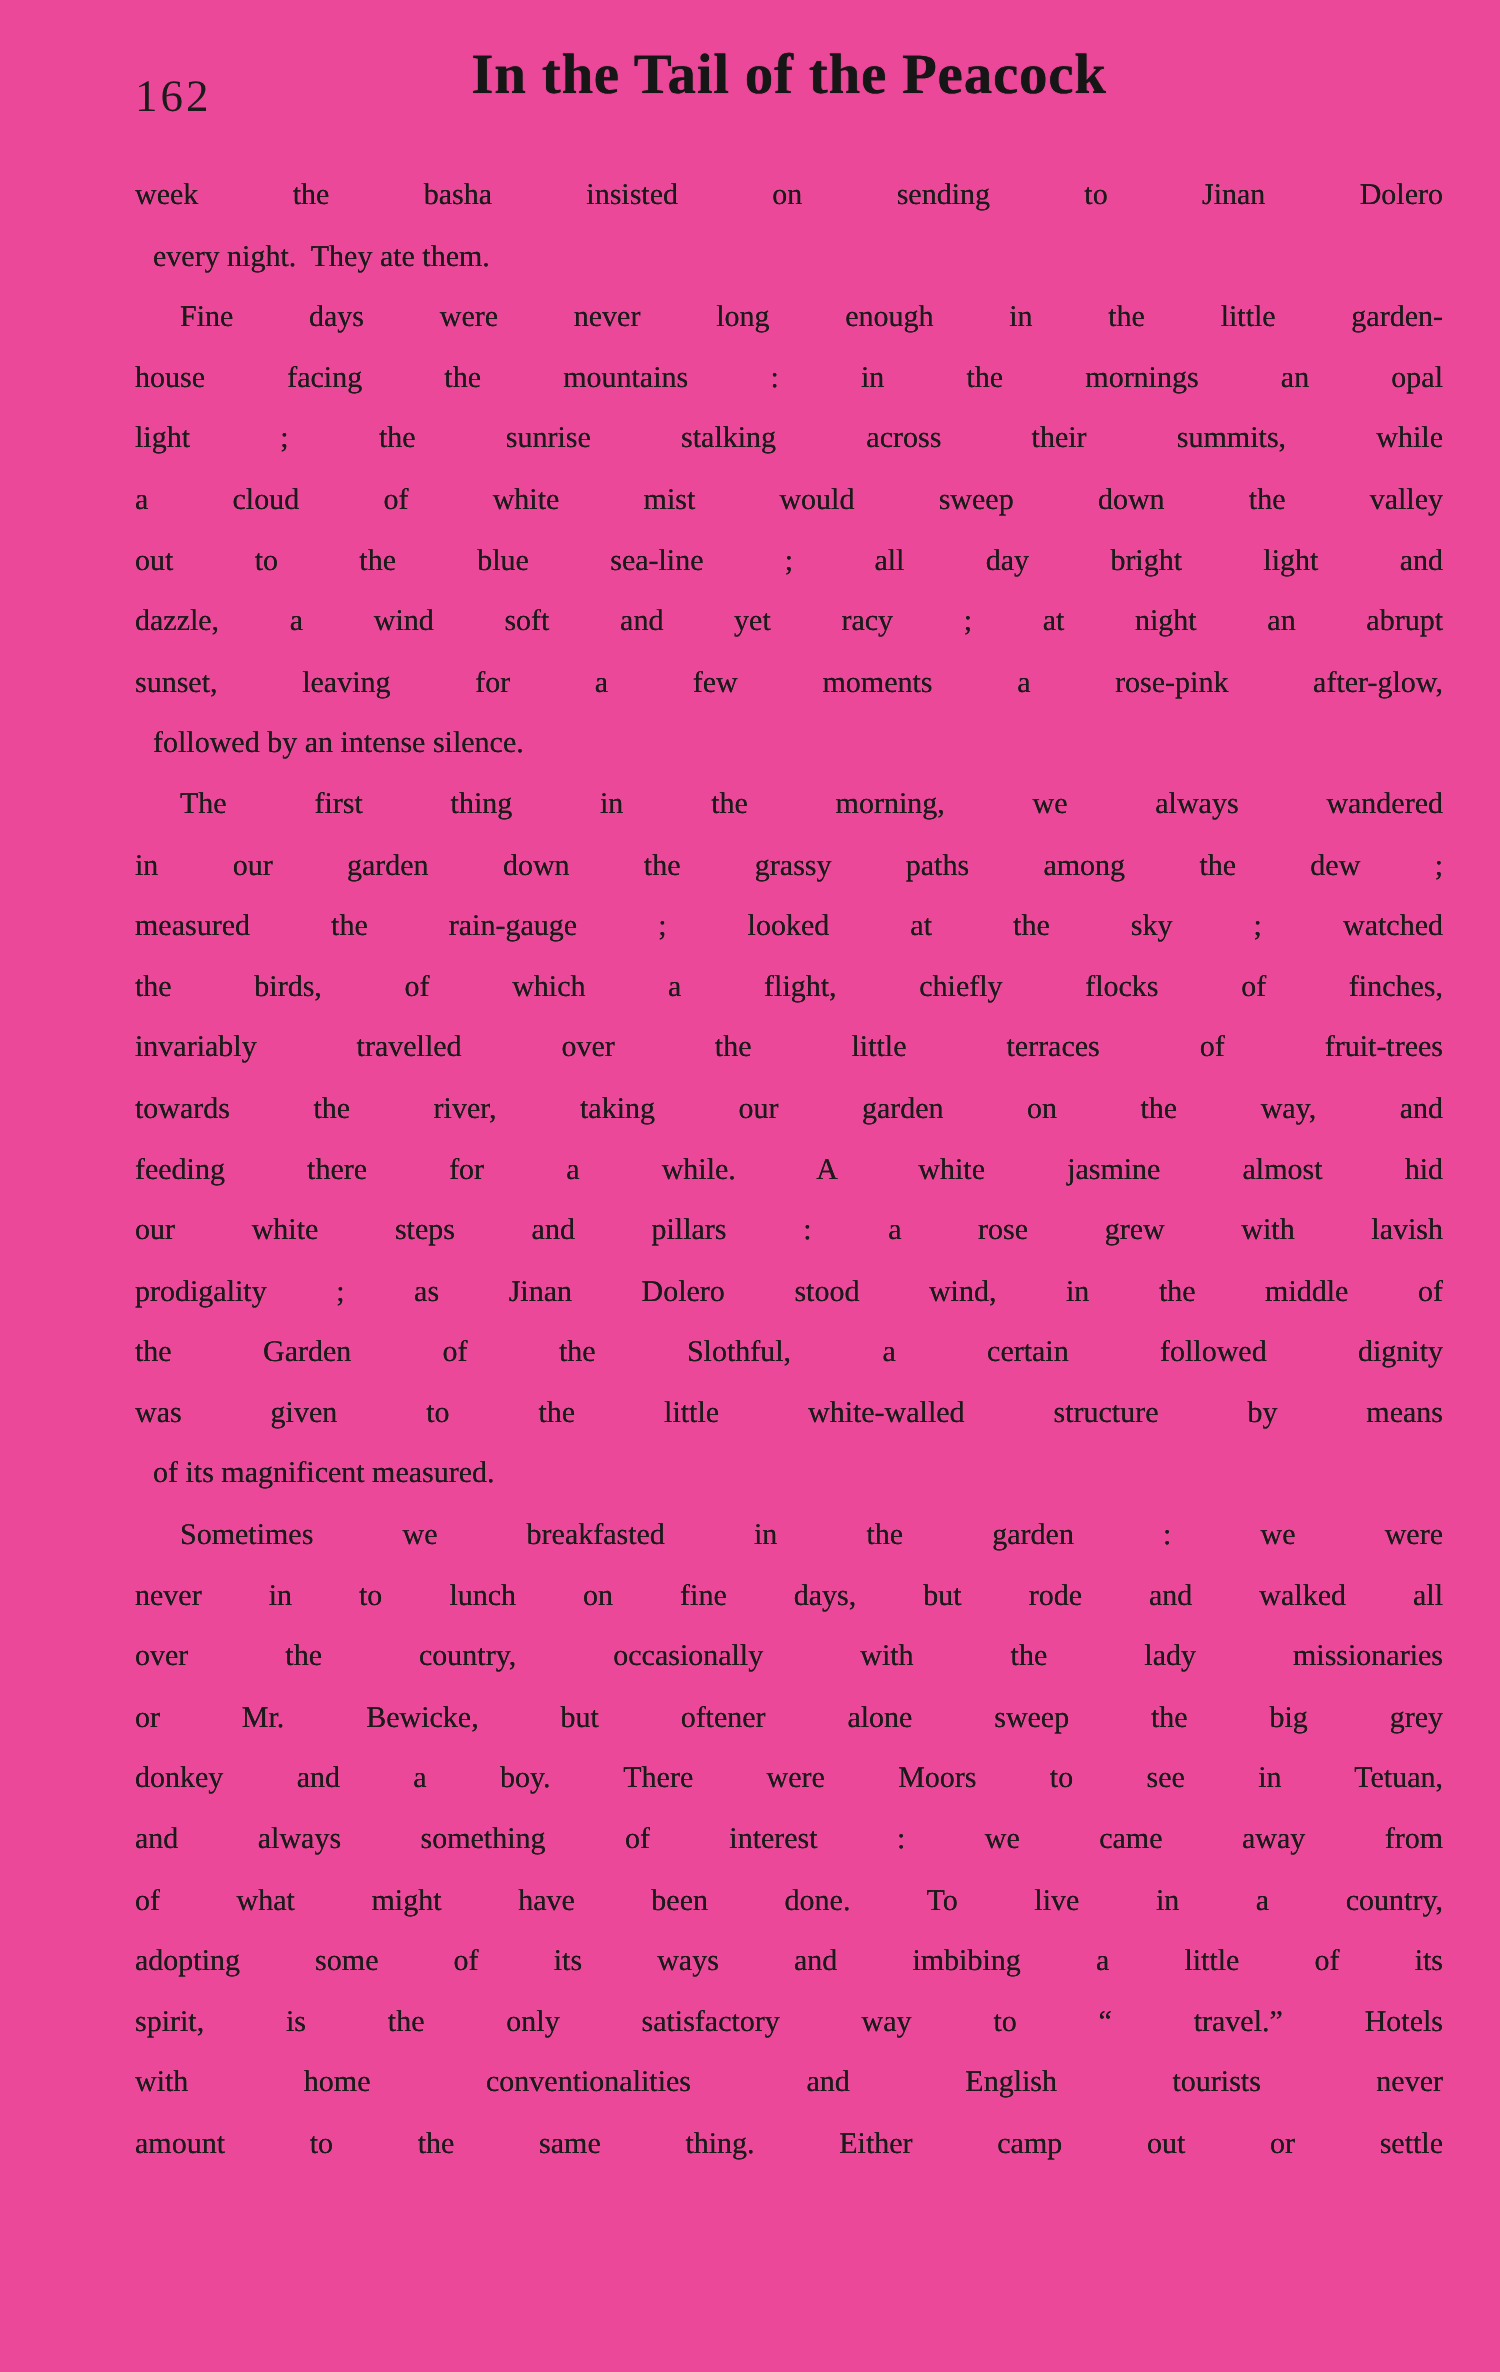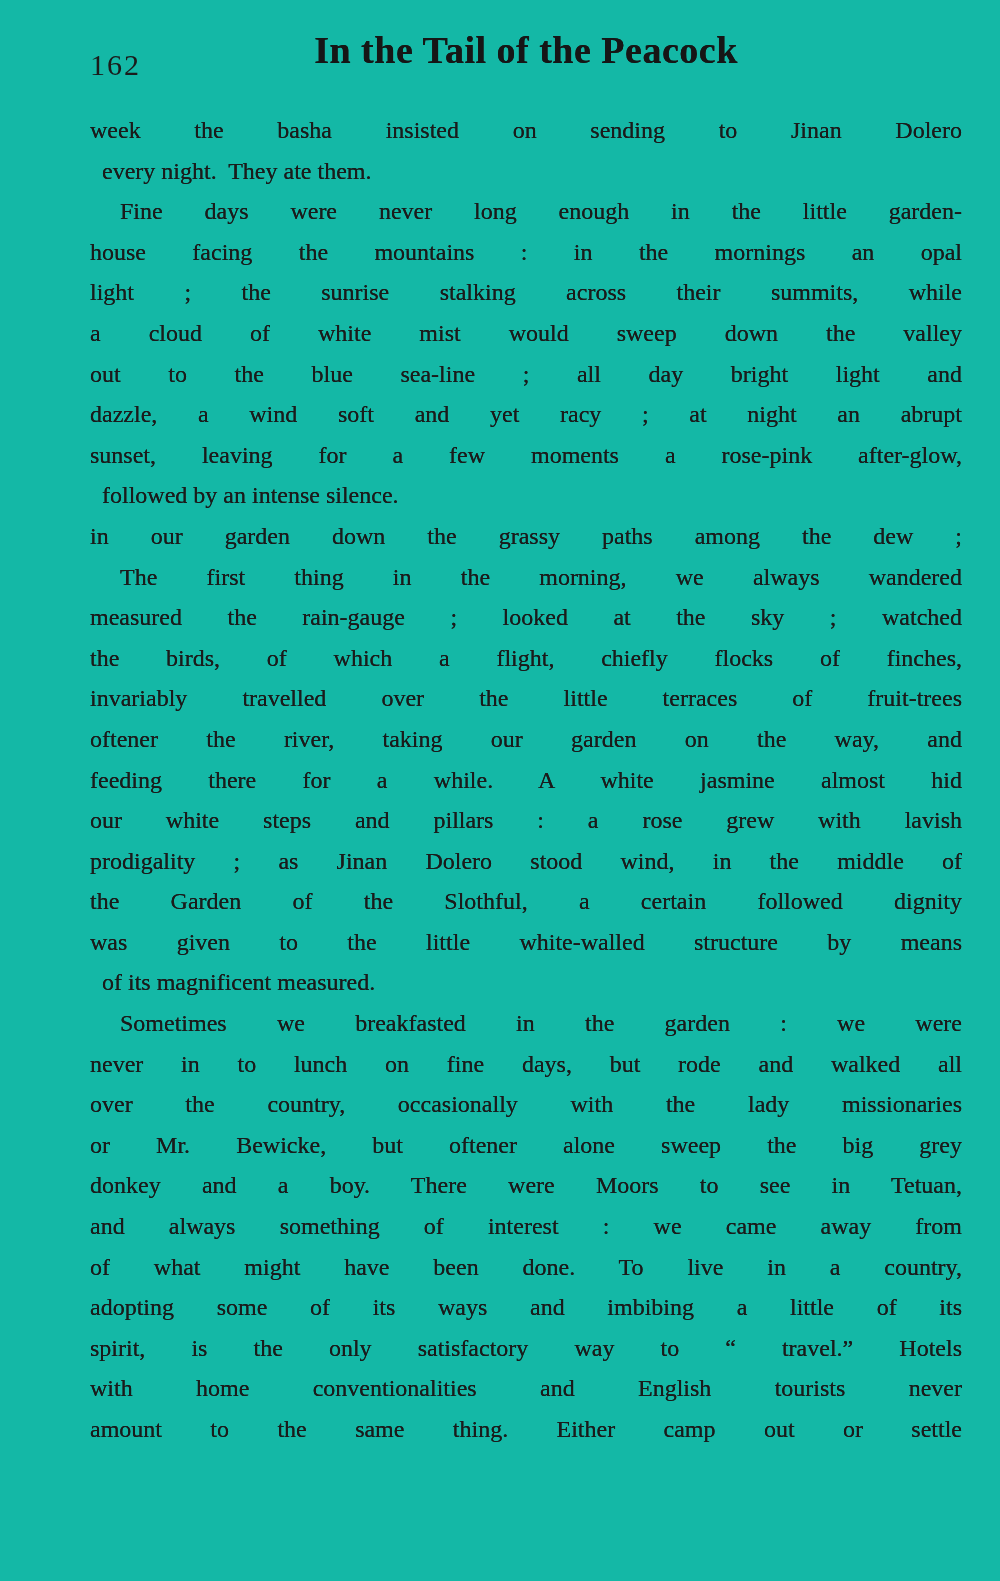--- a/index.html
+++ b/index.html
@@ -5,21 +5,21 @@
   html, body {
     margin: 0;
     padding: 0;
     background: #e9e9e9;
   }
   .page {
     position: relative;
     width: 1000px;
     height: 1581px;
     margin: 0 auto;
-    background: #14b8a6;
+    background: #ec4899;
     color: #1b1b1b;
     font-family: "Liberation Serif", "DejaVu Serif", serif;
     box-sizing: border-box;
     padding: 30px 38px 0 90px;
     overflow: hidden;
   }
   .page-header {
     position: relative;
     height: 58px;
     margin-bottom: 22px;
@@ -38,21 +38,21 @@
     right: 0;
     bottom: 16px;
     text-align: center;
     font-size: 38px;
     font-weight: 700;
     letter-spacing: 0.5px;
     color: #161616;
     text-shadow: 0 0 0.5px currentColor;
   }
   .page-body {
-    font-size: 24px;
+    font-size: 20px;
     line-height: 40.6px;
     text-shadow: 0 0 0.4px currentColor;
   }
   .paragraph {
     margin: 0;
   }
   .line {
     text-align: justify;
     text-align-last: justify;
     word-spacing: 0.04em;
@@ -84,26 +84,26 @@
         <div class="line first-line">Fine days were never long enough in the little garden-</div>
         <div class="line">house facing the mountains :  in the mornings an opal</div>
         <div class="line">light ;  the sunrise stalking across their summits, while</div>
         <div class="line">a cloud of white mist would sweep down the valley</div>
         <div class="line">out to the blue sea-line ;  all day bright light and</div>
         <div class="line">dazzle, a wind soft and yet racy ;  at night an abrupt</div>
         <div class="line">sunset, leaving for a few moments a rose-pink after-glow,</div>
         <div class="line flush">followed by an intense silence.</div>
       </div>
       <div class="paragraph">
+        <div class="line first-line">The first thing in the morning, we always wandered</div>
         <div class="line">in our garden down the grassy paths among the dew ;</div>
-        <div class="line first-line">The first thing in the morning, we always wandered</div>
         <div class="line">measured the rain-gauge ;  looked at the sky ;  watched</div>
         <div class="line">the birds, of which a flight, chiefly flocks of finches,</div>
         <div class="line">invariably travelled over the little terraces of fruit-trees</div>
-        <div class="line">oftener the river, taking our garden on the way, and</div>
+        <div class="line">towards the river, taking our garden on the way, and</div>
         <div class="line">feeding there for a while.  A white jasmine almost hid</div>
         <div class="line">our white steps and pillars :  a rose grew with lavish</div>
         <div class="line">prodigality ;  as Jinan Dolero stood wind, in the middle of</div>
         <div class="line">the Garden of the Slothful, a certain followed dignity</div>
         <div class="line">was given to the little white-walled structure by means</div>
         <div class="line flush">of its magnificent measured.</div>
       </div>
       <div class="paragraph">
         <div class="line first-line">Sometimes we breakfasted in the garden :  we were</div>
         <div class="line">never in to lunch on fine days, but rode and walked all</div>

